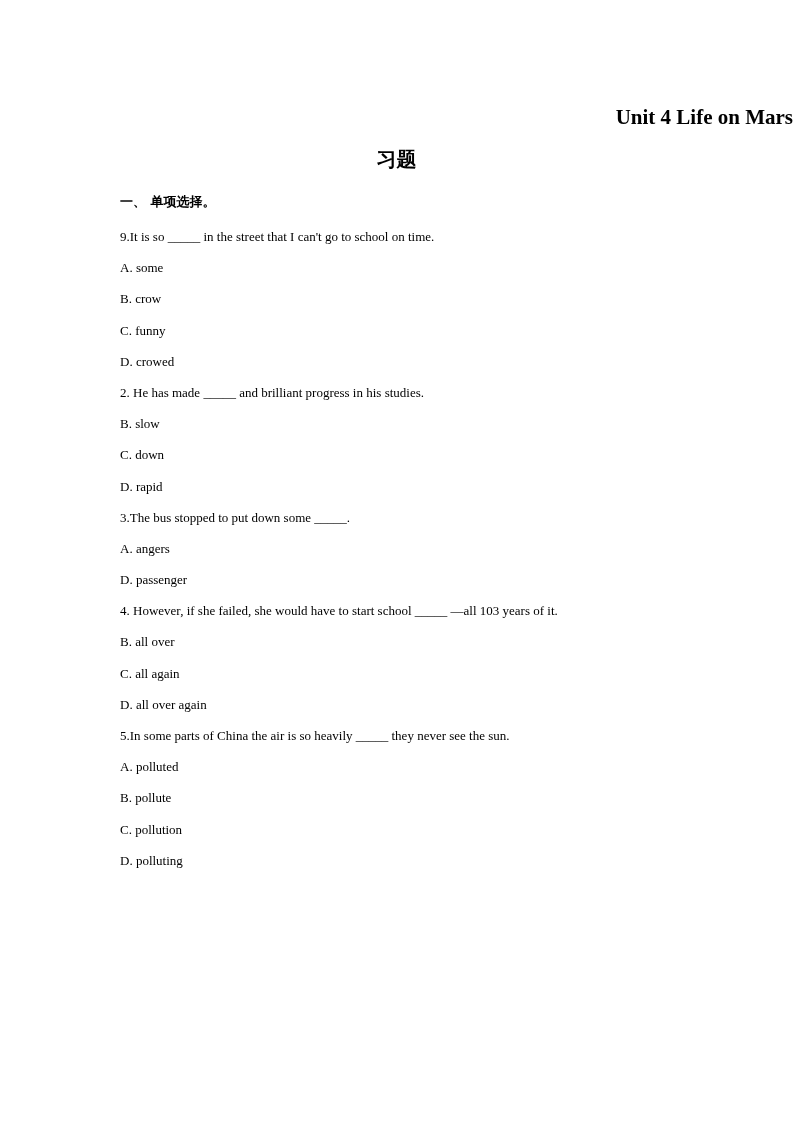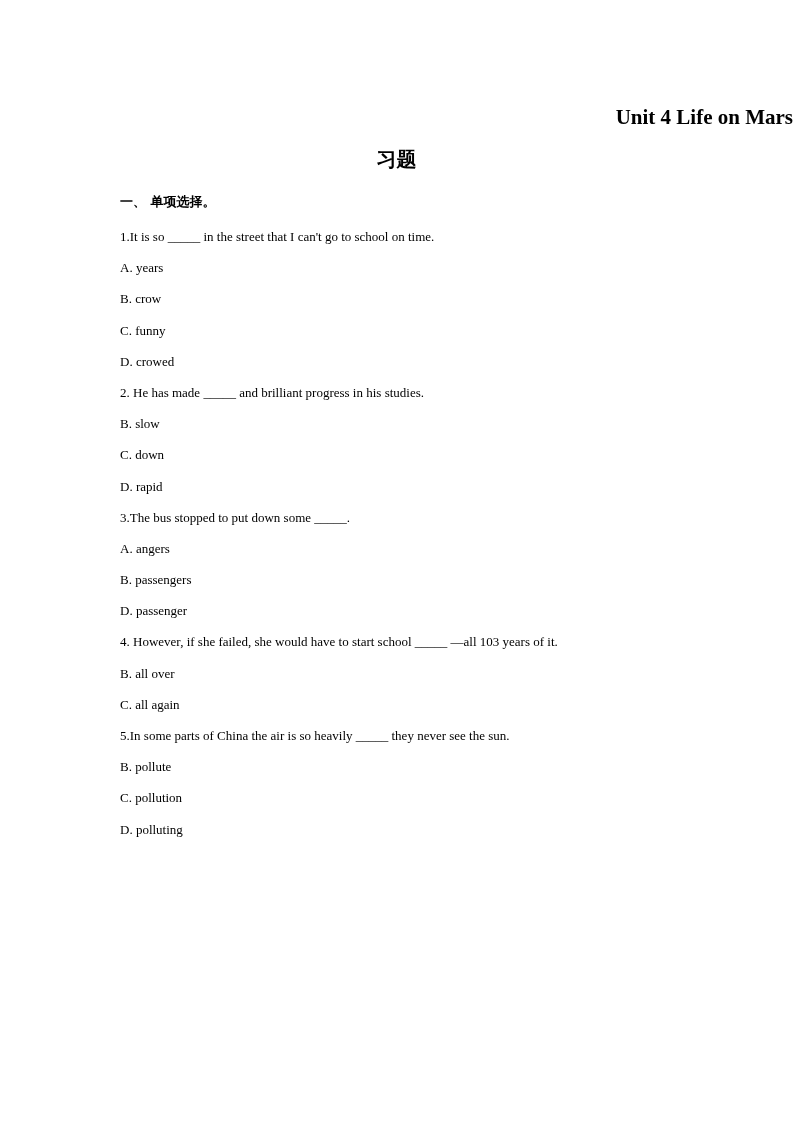--- a/index.html
+++ b/index.html
@@ -68,38 +68,39 @@
 </head>
 <body>
 
 <div class="page">
   <div class="title">Unit 4 Life on Mars</div>
   <div class="subtitle">习题</div>
   <div class="section-heading">一、 单项选择。</div>
 
   <div class="questions">
 
-    <div class="line">1.It is so _____ in the street that I can't go to school on time.</div>
-    <div class="line">A. years</div>
+    <div class="line">9.It is so _____ in the street that I can't go to school on time.</div>
+    <div class="line">A. some</div>
     <div class="line">B. crow</div>
     <div class="line">C. funny</div>
     <div class="line">D. crowed</div>
 
     <div class="line">2. He has made _____ and brilliant progress in his studies.</div>
     <div class="line">B. slow</div>
     <div class="line">C. down</div>
     <div class="line">D. rapid</div>
 
     <div class="line">3.The bus stopped to put down some _____.</div>
     <div class="line">A. angers</div>
-    <div class="line">B. passengers</div>
     <div class="line">D. passenger</div>
 
     <div class="line">4. However, if she failed, she would have to start school _____ —all 103 years of it.</div>
     <div class="line">B. all over</div>
     <div class="line">C. all again</div>
+    <div class="line">D. all over again</div>
 
     <div class="line">5.In some parts of China the air is so heavily _____ they never see the sun.</div>
+    <div class="line">A. polluted</div>
     <div class="line">B. pollute</div>
     <div class="line">C. pollution</div>
     <div class="line">D. polluting</div>
   </div>
 </div>
 
 </body></html>

